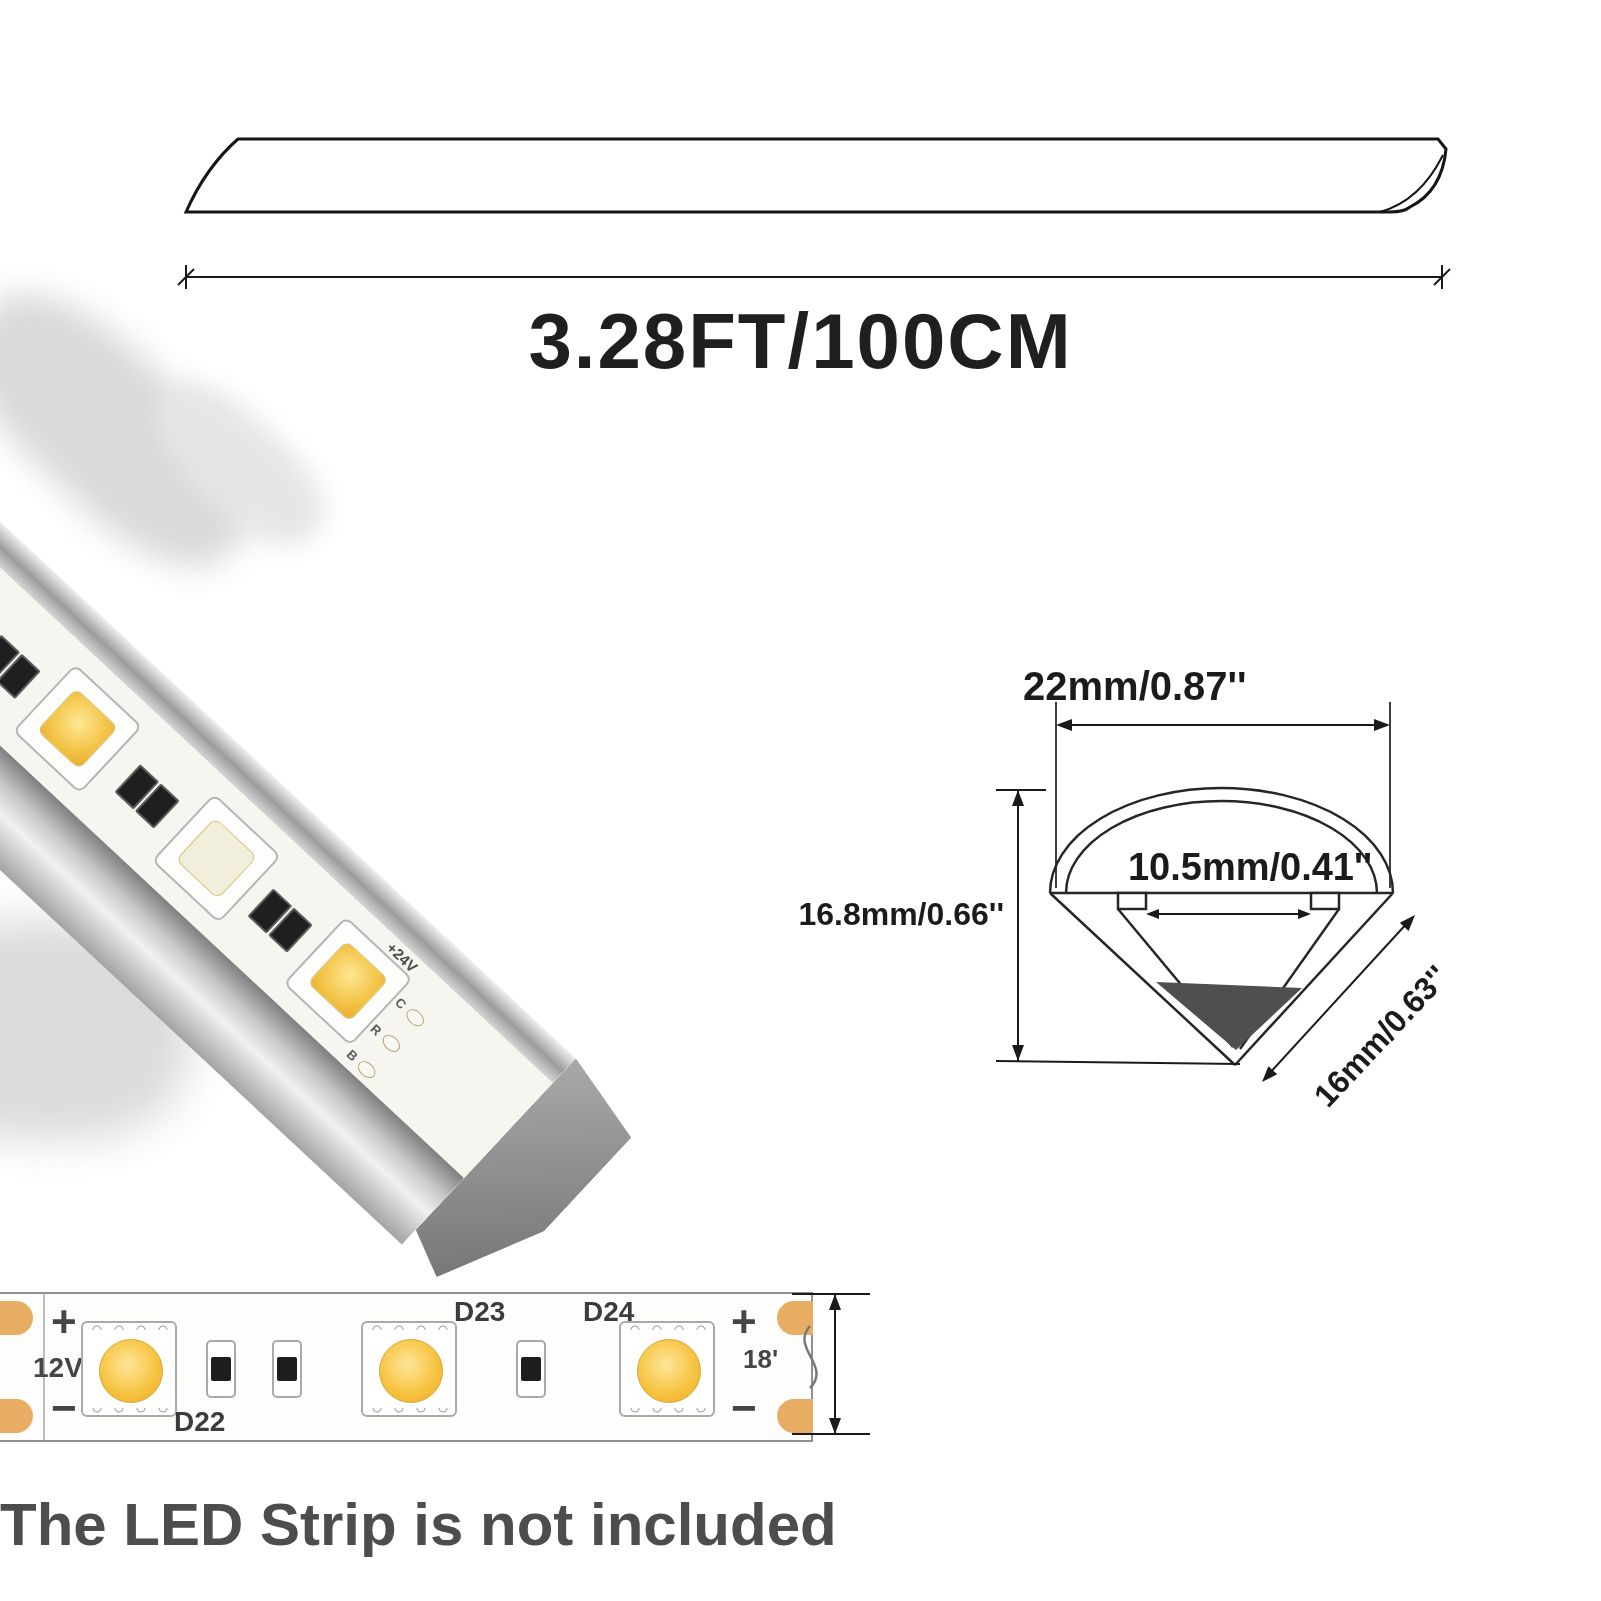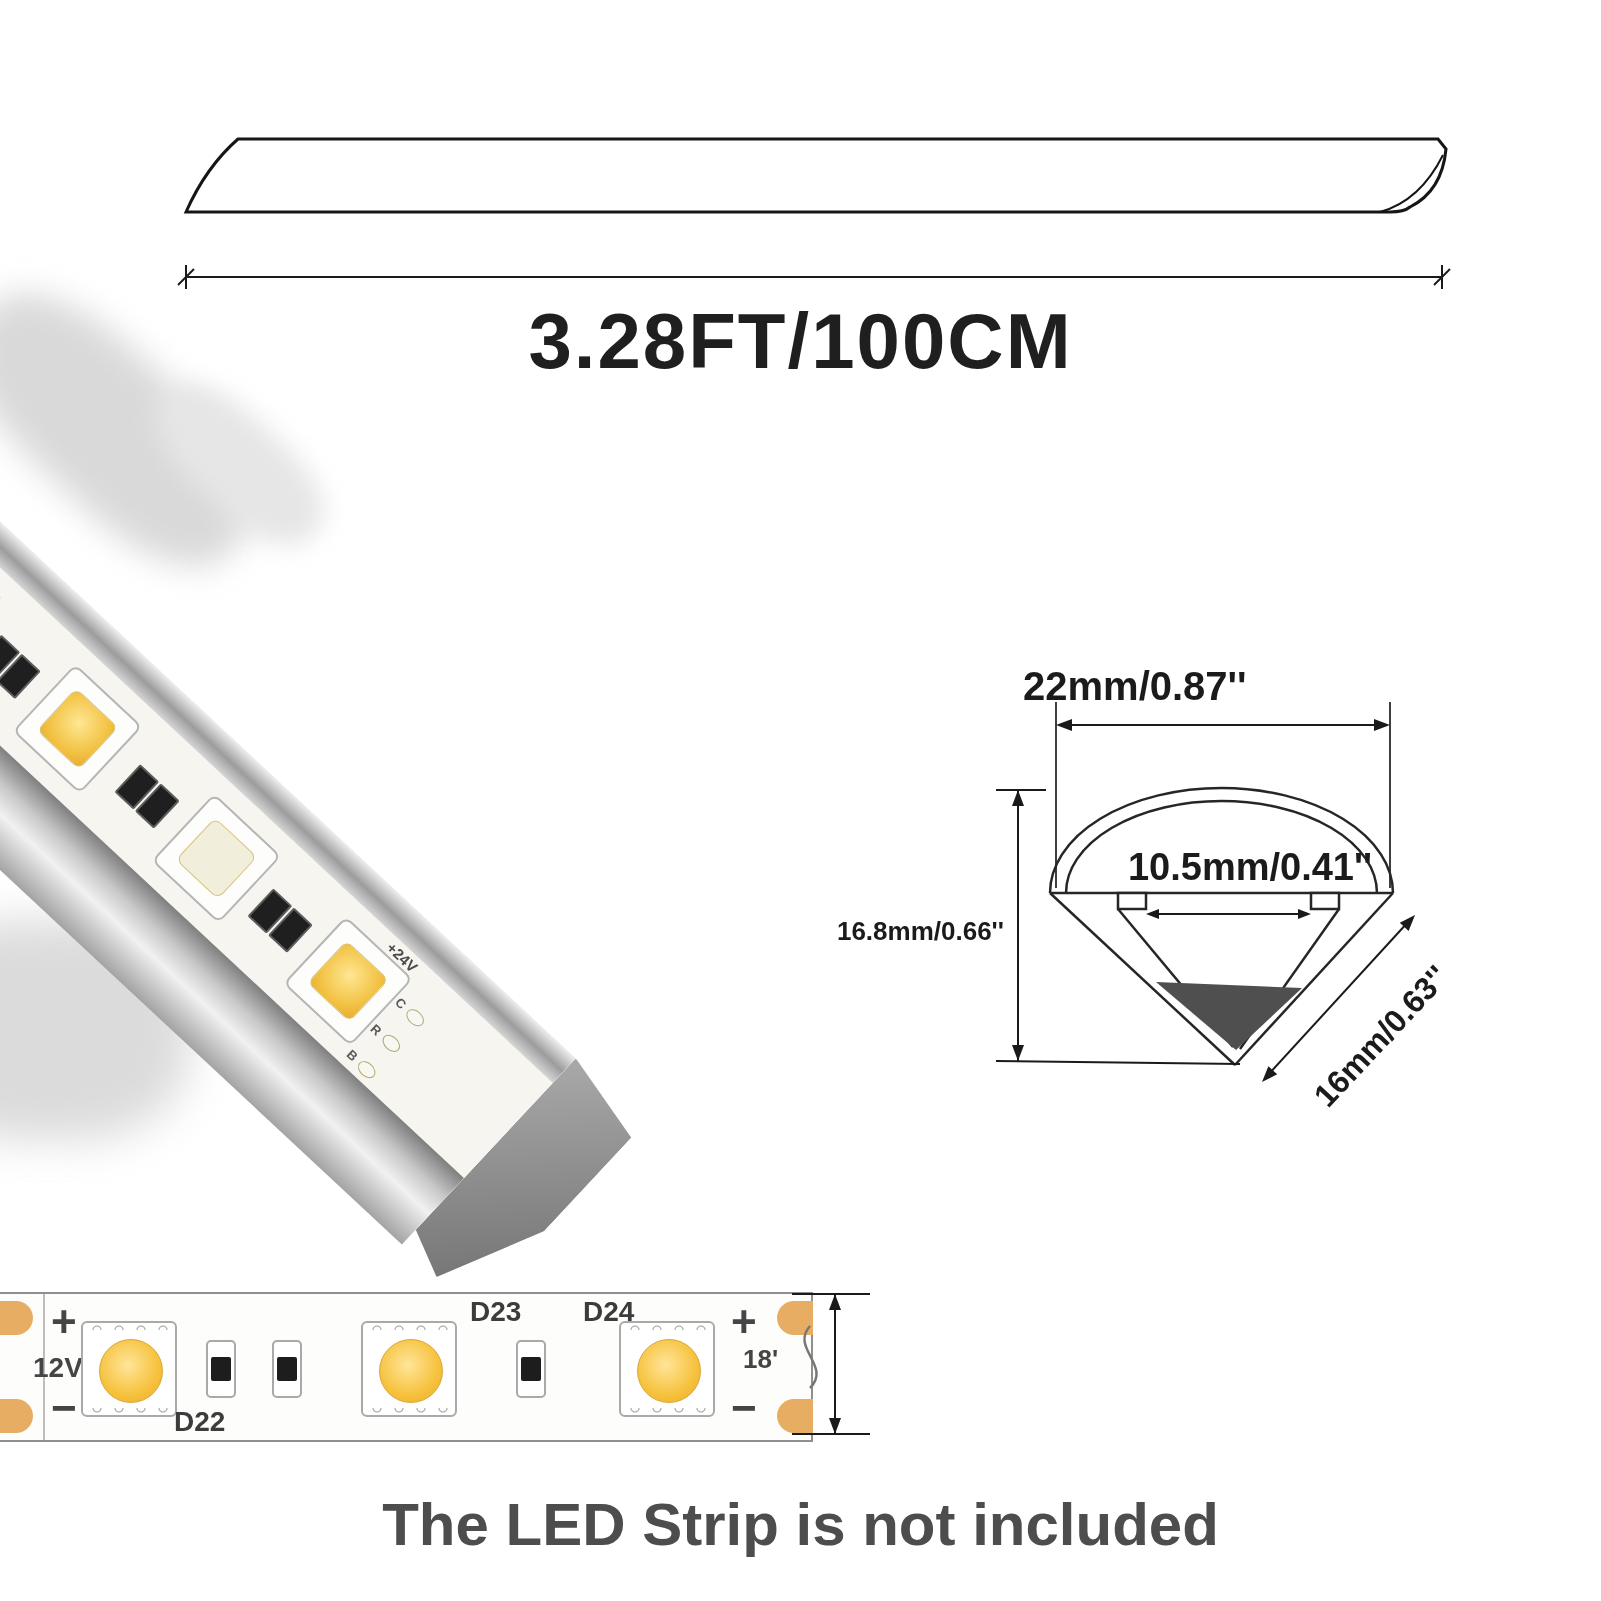--- a/index.html
+++ b/index.html
@@ -42,21 +42,21 @@
     flex-direction:column; justify-content:space-between; }
   .ch-padrow { position:static; display:flex; align-items:center; gap:6px; }
   .ch-padrow span { position:static; font-size:13px; font-weight:bold; color:#5a5a5a; }
   .ch-padrow i { position:static; display:block; width:20px; height:14px; background:#f8f8f2;
     border:1px solid #b3a66f; border-radius:50%; }
 
   
   .dim-label { position:absolute; font-weight:bold; color:#1b1b1b; white-space:nowrap; }
   .xs-width  { left:1023px; top:664px; width:400px; font-size:40px; }
   .xs-inner  { left:1050px; top:846px; width:400px; text-align:center; font-size:38px; }
-  .xs-height { right:597px; top:916px; font-size:26px; }
+  .xs-height { right:597px; top:896px; font-size:32px; }
   .xs-side   { left:1292px; top:1018px; font-size:32px; transform:rotate(-47deg); }
 
   
   .strip { position:absolute; left:-3px; top:1292px; width:816px; height:150px;
     background:#fdfdfc; border:2px solid #8f8f8f; }
   .strip * { position:absolute; }
   .pad { width:36px; height:34px; background:#e7ae63; }
   .pad-tl { left:-2px; top:7px;  border-radius:0 17px 17px 0; }
   .pad-bl { left:-2px; bottom:7px; border-radius:0 17px 17px 0; }
   .pad-tr { right:-2px; top:7px; border-radius:17px 0 0 17px; }
@@ -72,27 +72,27 @@
     background-image:radial-gradient(circle at 10px 9px, #fdfdfd 3px, #9c9c9c 4px, rgba(0,0,0,0) 5px);
     background-size:22px 9px; background-repeat:repeat-x; }
   .led::before { top:-2px; } .led::after { bottom:-2px; transform:scaleY(-1); }
   .die { left:16px; top:16px; width:64px; height:64px; border-radius:50%;
     background:radial-gradient(circle at 45% 40%, #ffe59a, #f6c23d 60%, #eda92c);
     border:1px solid #d9a636; }
   .res { top:46px; width:30px; height:58px; background:#fff; border:2px solid #a9a9a9; border-radius:5px; }
   .res::after { content:""; position:absolute; left:3px; right:3px; top:15px; bottom:15px;
     background:#1d1d1d; border-radius:2px; }
   .dlabel { font-size:28px; font-weight:bold; color:#3c3c3c; }
-  .d22 { left:175px; top:112px; } .d23 { left:455px; top:2px;margin-left:16px; } .d24 { left:584px; top:2px; }
+  .d22 { left:175px; top:112px; } .d23 { left:455px; top:2px; } .d24 { left:584px; top:2px; }
 
   .strip-height-label { position:absolute; left:885px; top:1334px; font-size:44px;
     font-weight:bold; color:#363636; white-space:nowrap; }
 
   
-  .footer-note { position:absolute; left:0; width:1601px; top:1490px; text-align:center;
+  .footer-note { position:absolute; left:0; width:1601px; top:1490px; 
     font-size:60px; font-weight:bold; color:#4d4d4d; }
 </style>
 </head>
 <body>
 
 <div class="canvas">
 
   <svg class="layer" style="left:150px; top:105px;" width="1360" height="210" viewBox="0 0 1360 210">
     <path d="M 88 34 L 1288 34 L 1296 44 Q 1292 86 1260 102 Q 1254 107 1240 107 L 36 107 Q 56 62 88 34 Z" fill="#ffffff" stroke="#161616" stroke-width="3"></path>
     <path d="M 1293 50 Q 1270 96 1230 107" fill="none" stroke="#161616" stroke-width="2"></path>

